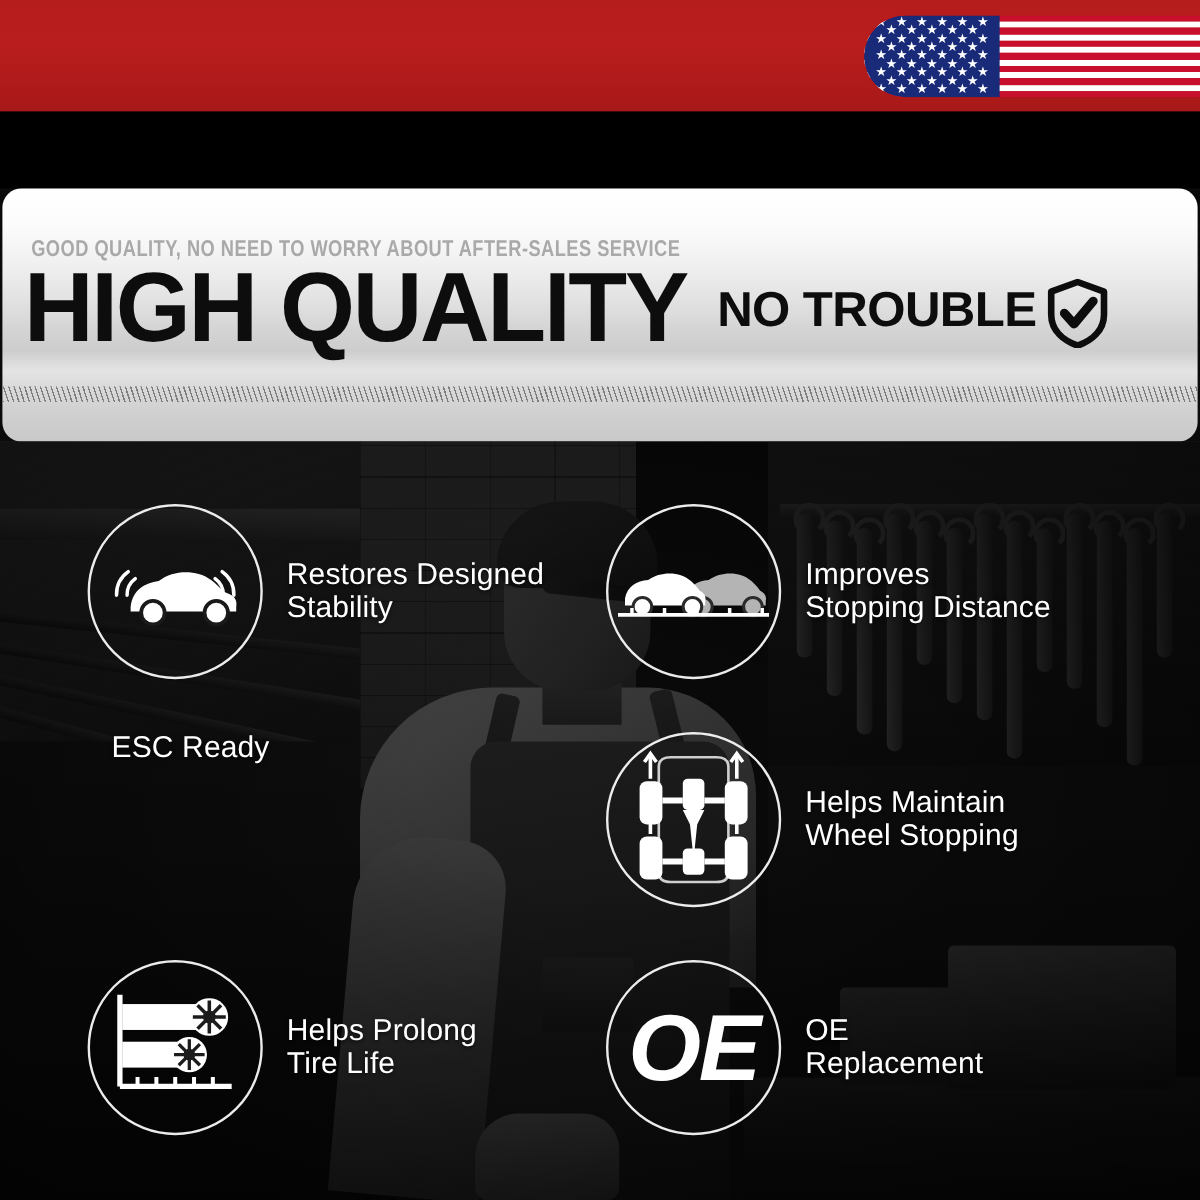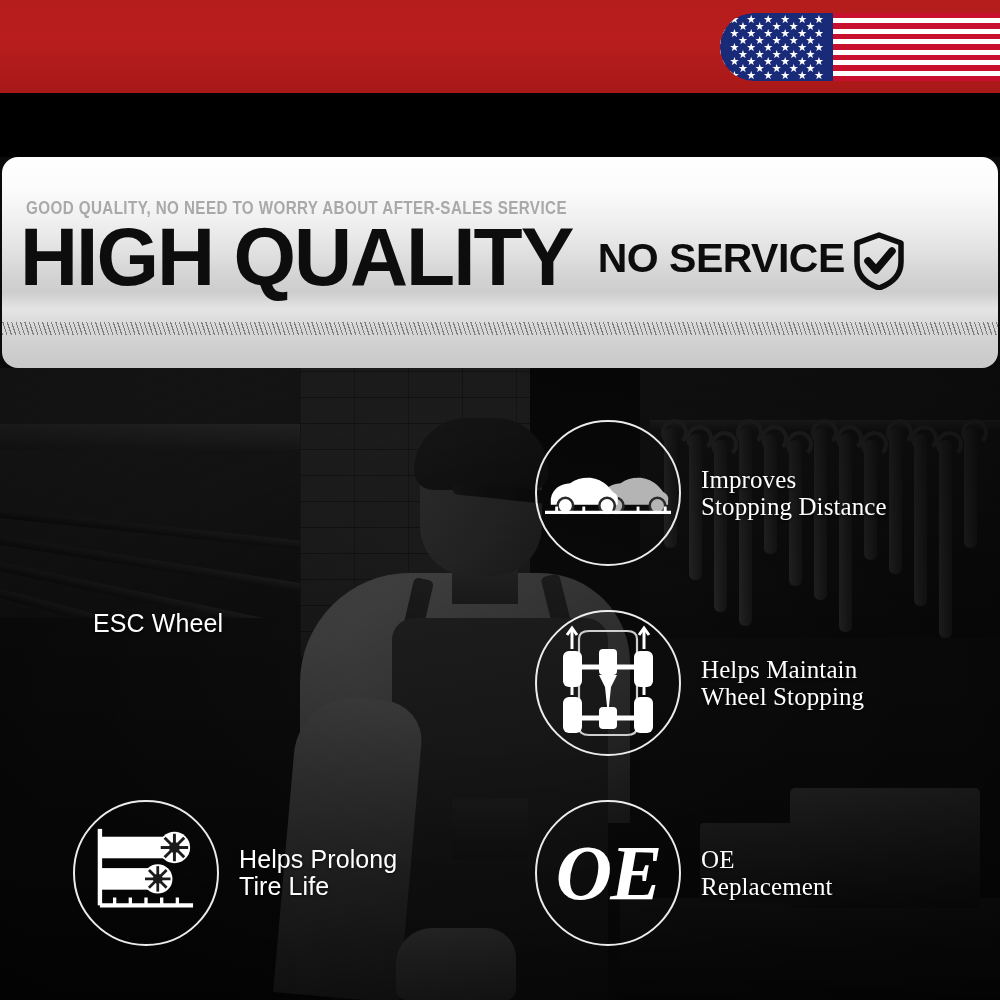--- a/index.html
+++ b/index.html
@@ -170,21 +170,21 @@
     margin-left:20px; color:#fff; font-size:25px; line-height:1.08;
     font-weight:400; letter-spacing:.1px; white-space:pre-line;
     text-shadow:0 1px 3px rgba(0,0,0,.6);
   }
   .oe-text {
     font-size:78px; font-weight:700; font-style:italic; color:#fff;
     letter-spacing:-2px; line-height:1;
   }
 
   .r1 { top:52px; } .r2 { top:242px; } .r3 { top:432px; }
-  .cL { left:73px; } .cR { left:535px;font-family:Liberation Serif, serif; }
+  .cL { left:73px; } .cR { left:505px; }
 </style>
 </head>
 <body>
 
 <div class="stage">
 
   <div class="topbar">
     <div class="flag">
       <div class="flag-stripes" id="flagStripes">
           <i style="top: 0%; height: 7.69231%; background: rgb(200, 16, 46);"></i>
@@ -262,21 +262,21 @@
 
   <div class="banner">
 
     <div class="banner-tagline">GOOD QUALITY, NO NEED TO WORRY ABOUT AFTER-SALES SERVICE</div>
 
     <div class="banner-main">
       <div class="bm-left">HIGH QUALITY</div>
 
       <div class="bm-right">
         <div class="bm-right-text">
-          <span class="l1">NO SERVICE</span>
+          <span class="l1">NO TROUBLE</span>
         </div>
         <div class="shield-wrap">
           <svg viewBox="0 0 52 58" width="52" height="58">
             <path d="M26 3 L48 11 L48 30 C48 44 37 52 26 56 C15 52 4 44 4 30 L4 11 Z" fill="none" stroke="#0d0d0d" stroke-width="5.5" stroke-linejoin="round"></path>
             <path d="M15 29 L23 38 L39 19" fill="none" stroke="#0d0d0d" stroke-width="7.5" stroke-linecap="round" stroke-linejoin="round"></path>
           </svg>
         </div>
       </div>
     </div>
 
@@ -327,20 +327,36 @@
     <div class="m-pocket"></div>
     <div class="m-armL"></div>
     <div class="m-hand"></div>
 
     <div class="photo-veil"></div>
     <div class="photo-vig"></div>
   </div>
 
   <div class="features">
 
+    <div class="feat r1 cL">
+      <div class="circle">
+        <svg viewBox="0 0 120 90" width="118" height="88">
+          <path d="M22 58 C24 43 34 38 46 36 C56 28 70 27 80 30 C88 32 95 38 101 45 L106 47
+                   C111 49 113 53 112 58 L112 62 L22 62 Z" fill="#fff"></path>
+          <circle cx="41" cy="63" r="10" fill="#fff" stroke="#1a1a1a" stroke-width="3.2"></circle>
+          <circle cx="95" cy="63" r="10" fill="#fff" stroke="#1a1a1a" stroke-width="3.2"></circle>
+          <path d="M20 28 A24 24 0 0 0 10 48" fill="none" stroke="#fff" stroke-width="3" stroke-linecap="round"></path>
+          <path d="M26 34 A17 17 0 0 0 19 48" fill="none" stroke="#fff" stroke-width="3" stroke-linecap="round"></path>
+          <path d="M100 28 A24 24 0 0 1 110 48" fill="none" stroke="#fff" stroke-width="3" stroke-linecap="round"></path>
+          <path d="M94 34 A17 17 0 0 1 101 48" fill="none" stroke="#fff" stroke-width="3" stroke-linecap="round"></path>
+        </svg>
+      </div>
+      <div class="feat-label">Restores Designed
+Stability</div>
+    </div>
 
     <div class="feat r1 cR">
       <div class="circle">
         <svg viewBox="0 0 130 80" width="126" height="78">
           <path d="M58 46 C60 35 68 31 78 30 C86 24 98 23 106 26 C112 28 118 33 122 39
                    C126 41 128 44 127 48 L127 52 L58 52 Z" fill="#b4b4b4"></path>
           <circle cx="73" cy="53" r="8" fill="#b4b4b4" stroke="#2a2a2a" stroke-width="2.6"></circle>
           <circle cx="116" cy="53" r="8" fill="#b4b4b4" stroke="#2a2a2a" stroke-width="2.6"></circle>
           <path d="M6 46 C8 35 16 31 26 30 C34 24 46 23 54 26 C60 28 66 33 70 39
                    C74 41 76 44 75 48 L75 52 L6 52 Z" fill="#fff"></path>
@@ -354,21 +370,21 @@
               <line x1="96" y1="54" x2="96" y2="60"></line>
             <line x1="124" y1="54" x2="124" y2="60"></line>
           </g>
         </svg>
       </div>
       <div class="feat-label">Improves
 Stopping Distance</div>
     </div>
 
     <div class="feat r2 cL">
-      <div class="feat-label">ESC Wheel</div>
+      <div class="feat-label">ESC Ready</div>
     </div>
 
     <div class="feat r2 cR">
       <div class="circle">
         <svg viewBox="0 0 110 124" width="110" height="124">
           <path d="M26 18 Q26 10 36 10 L74 10 Q84 10 84 18 L84 106 Q84 114 74 114
                    L36 114 Q26 114 26 106 Z" fill="none" stroke="#cfcfcf" stroke-width="2.2"></path>
           <rect x="10" y="30" width="19" height="36" rx="6" fill="#fff"></rect>
           <rect x="81" y="30" width="19" height="36" rx="6" fill="#fff"></rect>
           <rect x="10" y="76" width="19" height="36" rx="6" fill="#fff"></rect>

